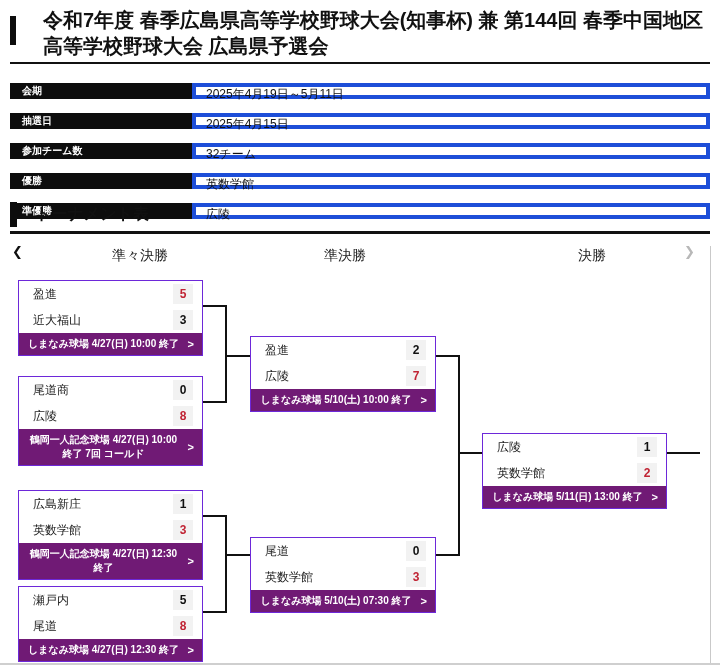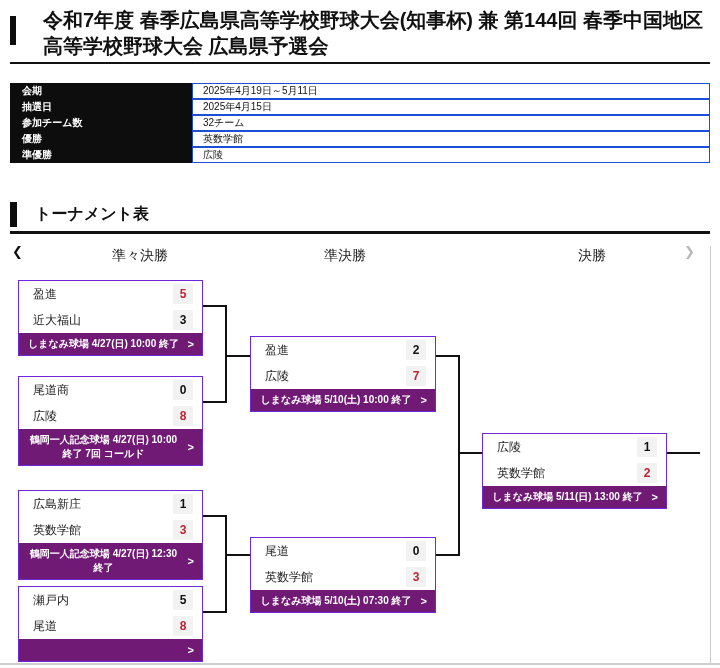--- a/index.html
+++ b/index.html
@@ -9,24 +9,24 @@
 
   
   .page-title { position:absolute; left:10px; top:7px; width:700px; padding-left:33px;
                 font-size:20px; font-weight:bold; line-height:26px; color:#111; }
   .title-bar { position:absolute; left:10px; top:16px; width:6px; height:29px; background:#0d0d0d; }
   .rule-thick { position:absolute; left:10px; width:700px; height:2px; background:#111; }
   #rule-title { top:62px; }
 
   
   .info-table { position:absolute; left:10px; top:83px; width:700px; }
-  .info-row { display:flex; height:16px; margin-bottom:0; }
+  .info-row { display:flex; height:16px; margin-bottom:14px; }
   .info-label { width:182px; background:#0d0d0d; color:#fff; font-size:10px; font-weight:bold;
                 line-height:16px; padding-left:12px; flex:none; }
-  .info-value { flex:1; border:1px solid #1d4ed8; background:#fff; font-size:10px;
+  .info-value { flex:1; border:4px solid #1d4ed8; background:#fff; font-size:12px;
                 line-height:14px; padding-left:10px; }
 
   
   .section-title { position:absolute; left:20px; top:201px; padding-left:15px;
                    font-size:16px; font-weight:bold; line-height:26px; }
   .section-bar { position:absolute; left:10px; top:202px; width:7px; height:25px; background:#0d0d0d; }
   #rule-section { top:231px; height:3px; }
 
   
   .round-header { position:absolute; top:247px; transform:translateX(-50%);
@@ -160,20 +160,21 @@
   <div class="match" style="left:18px; top:586px;">
     <div class="trow">
       <span class="tname">瀬戸内</span>
       <span class="tscore">5</span>
     </div>
     <div class="trow">
       <span class="tname">尾道</span>
       <span class="tscore win">8</span>
     </div>
     <div class="mfoot">
+      <span class="mfoot-text">しまなみ球場 4/27(日) 12:30 終了</span>
       <span class="arrow">&gt;</span>
     </div>
   </div>
 
   <div class="match" style="left:250px; top:336px; width:186px;">
     <div class="trow">
       <span class="tname">盈進</span>
       <span class="tscore">2</span>
     </div>
     <div class="trow">

